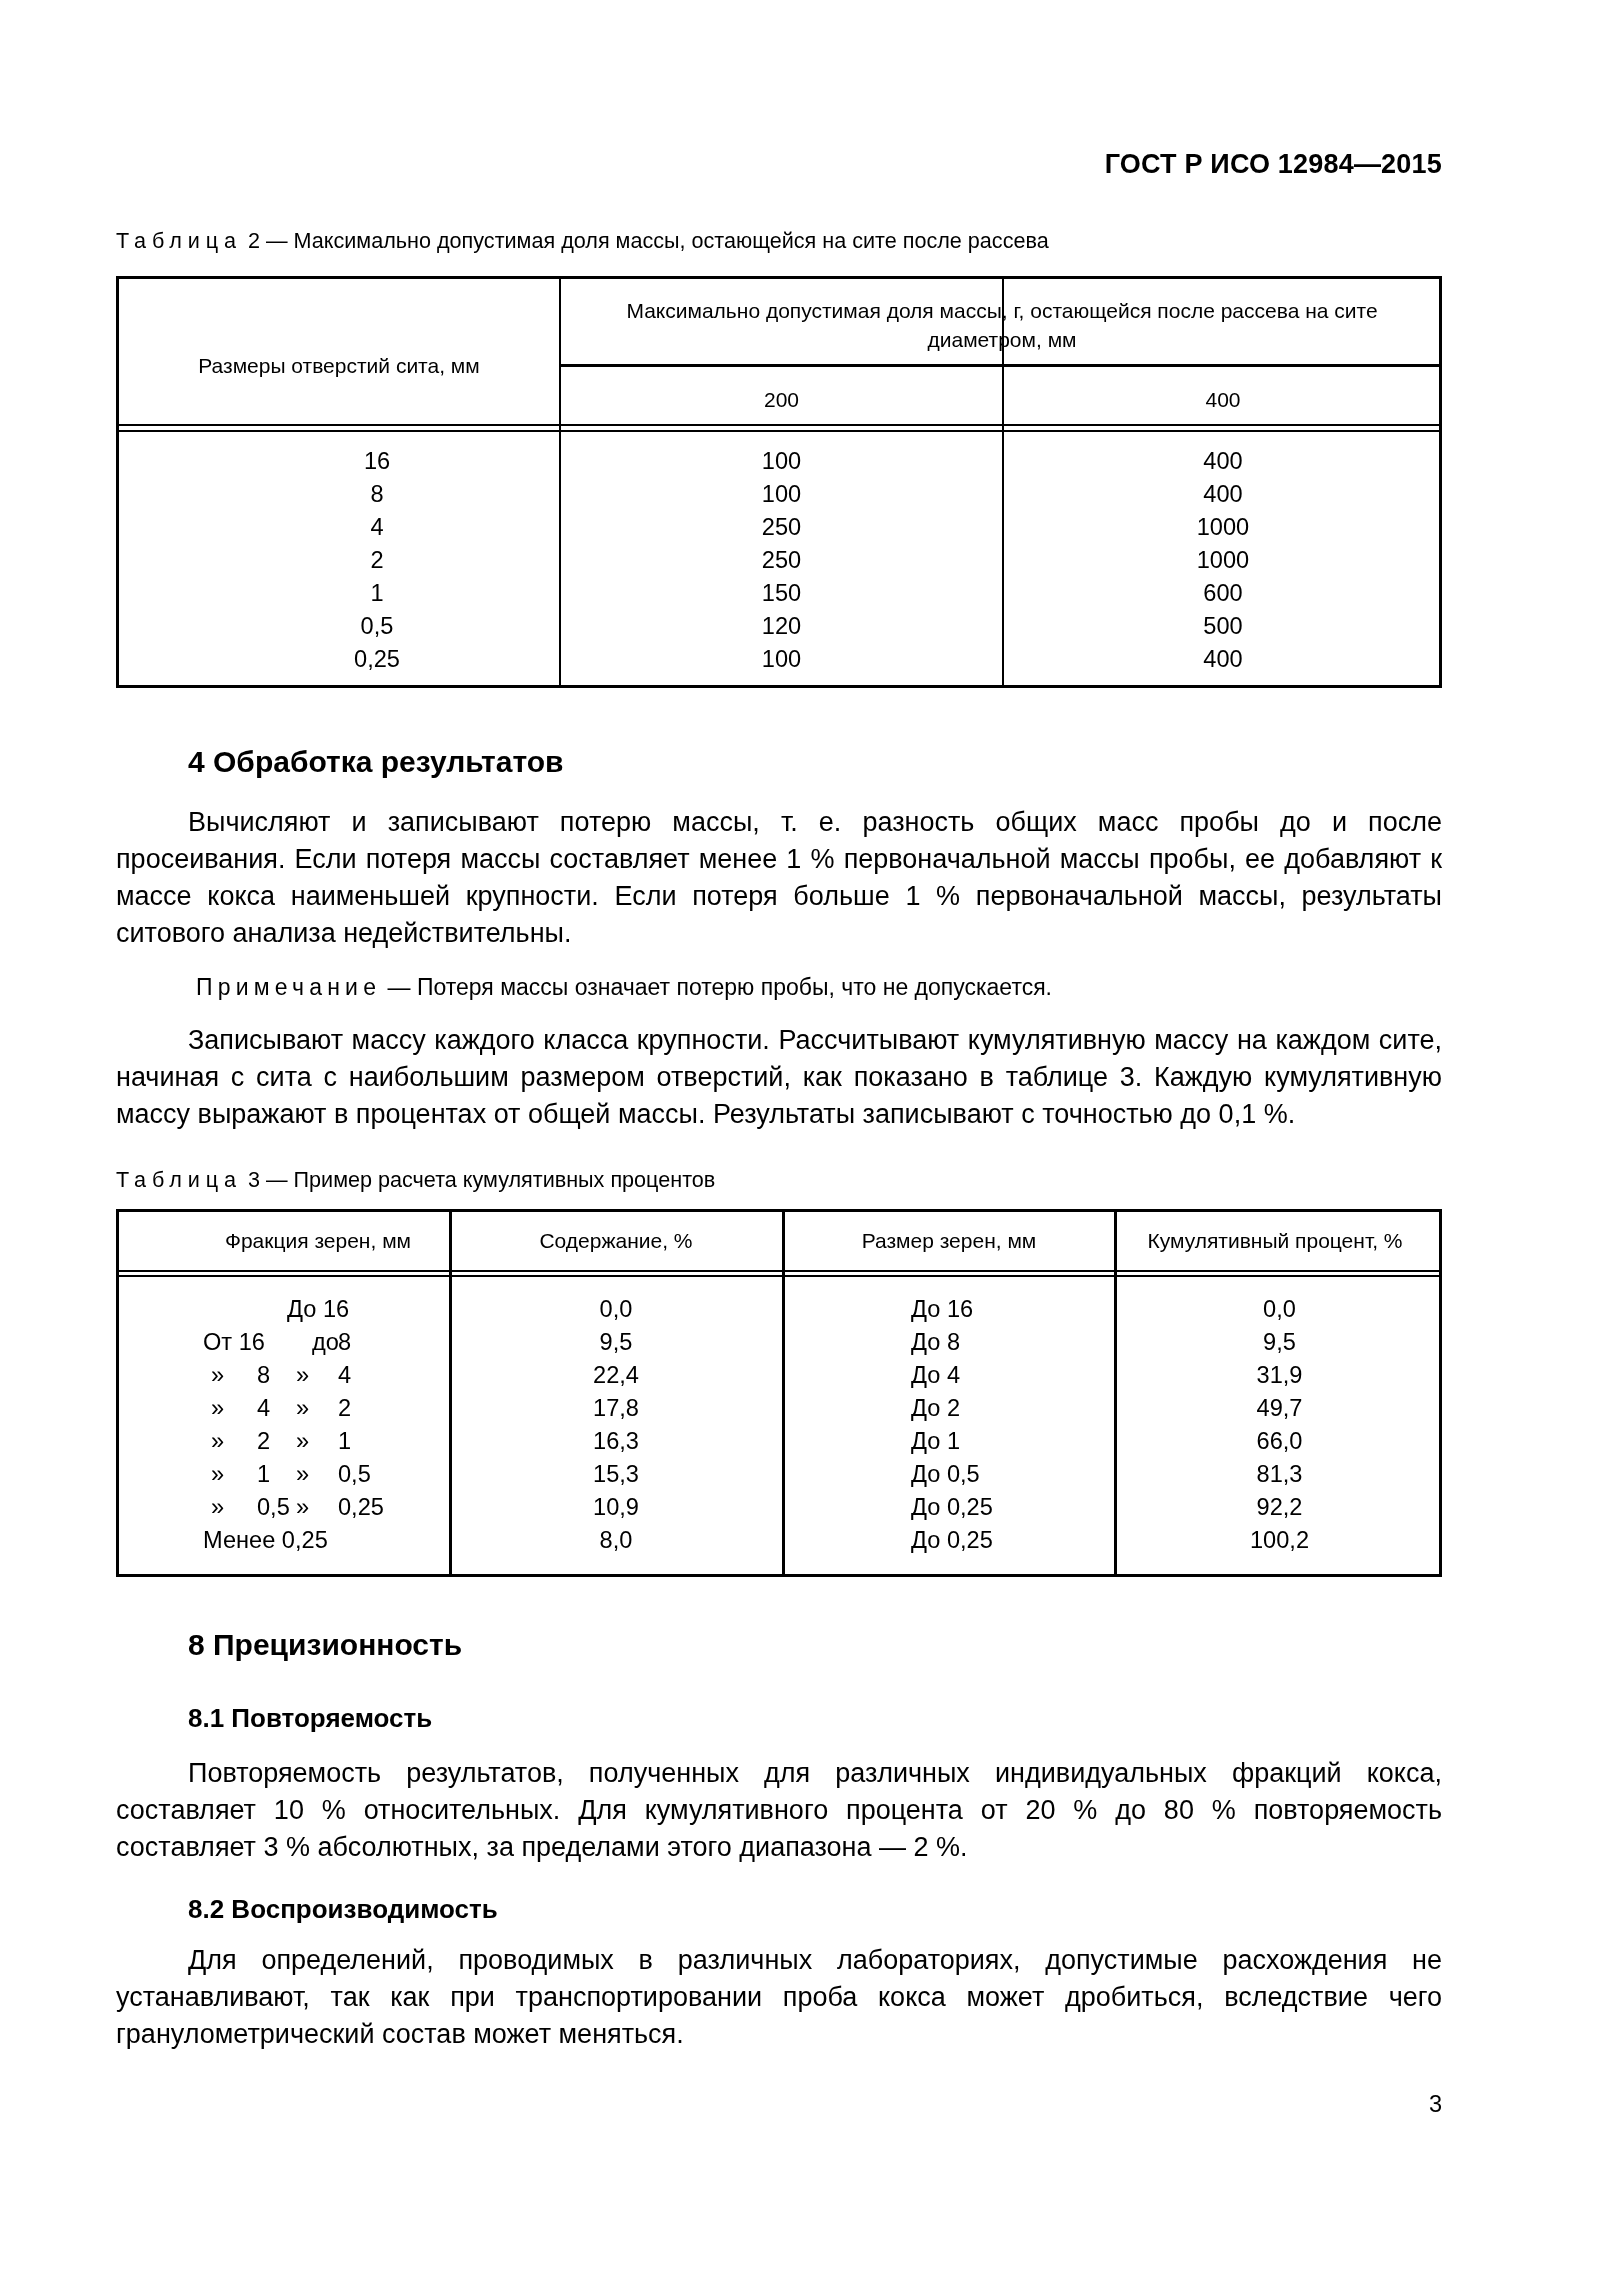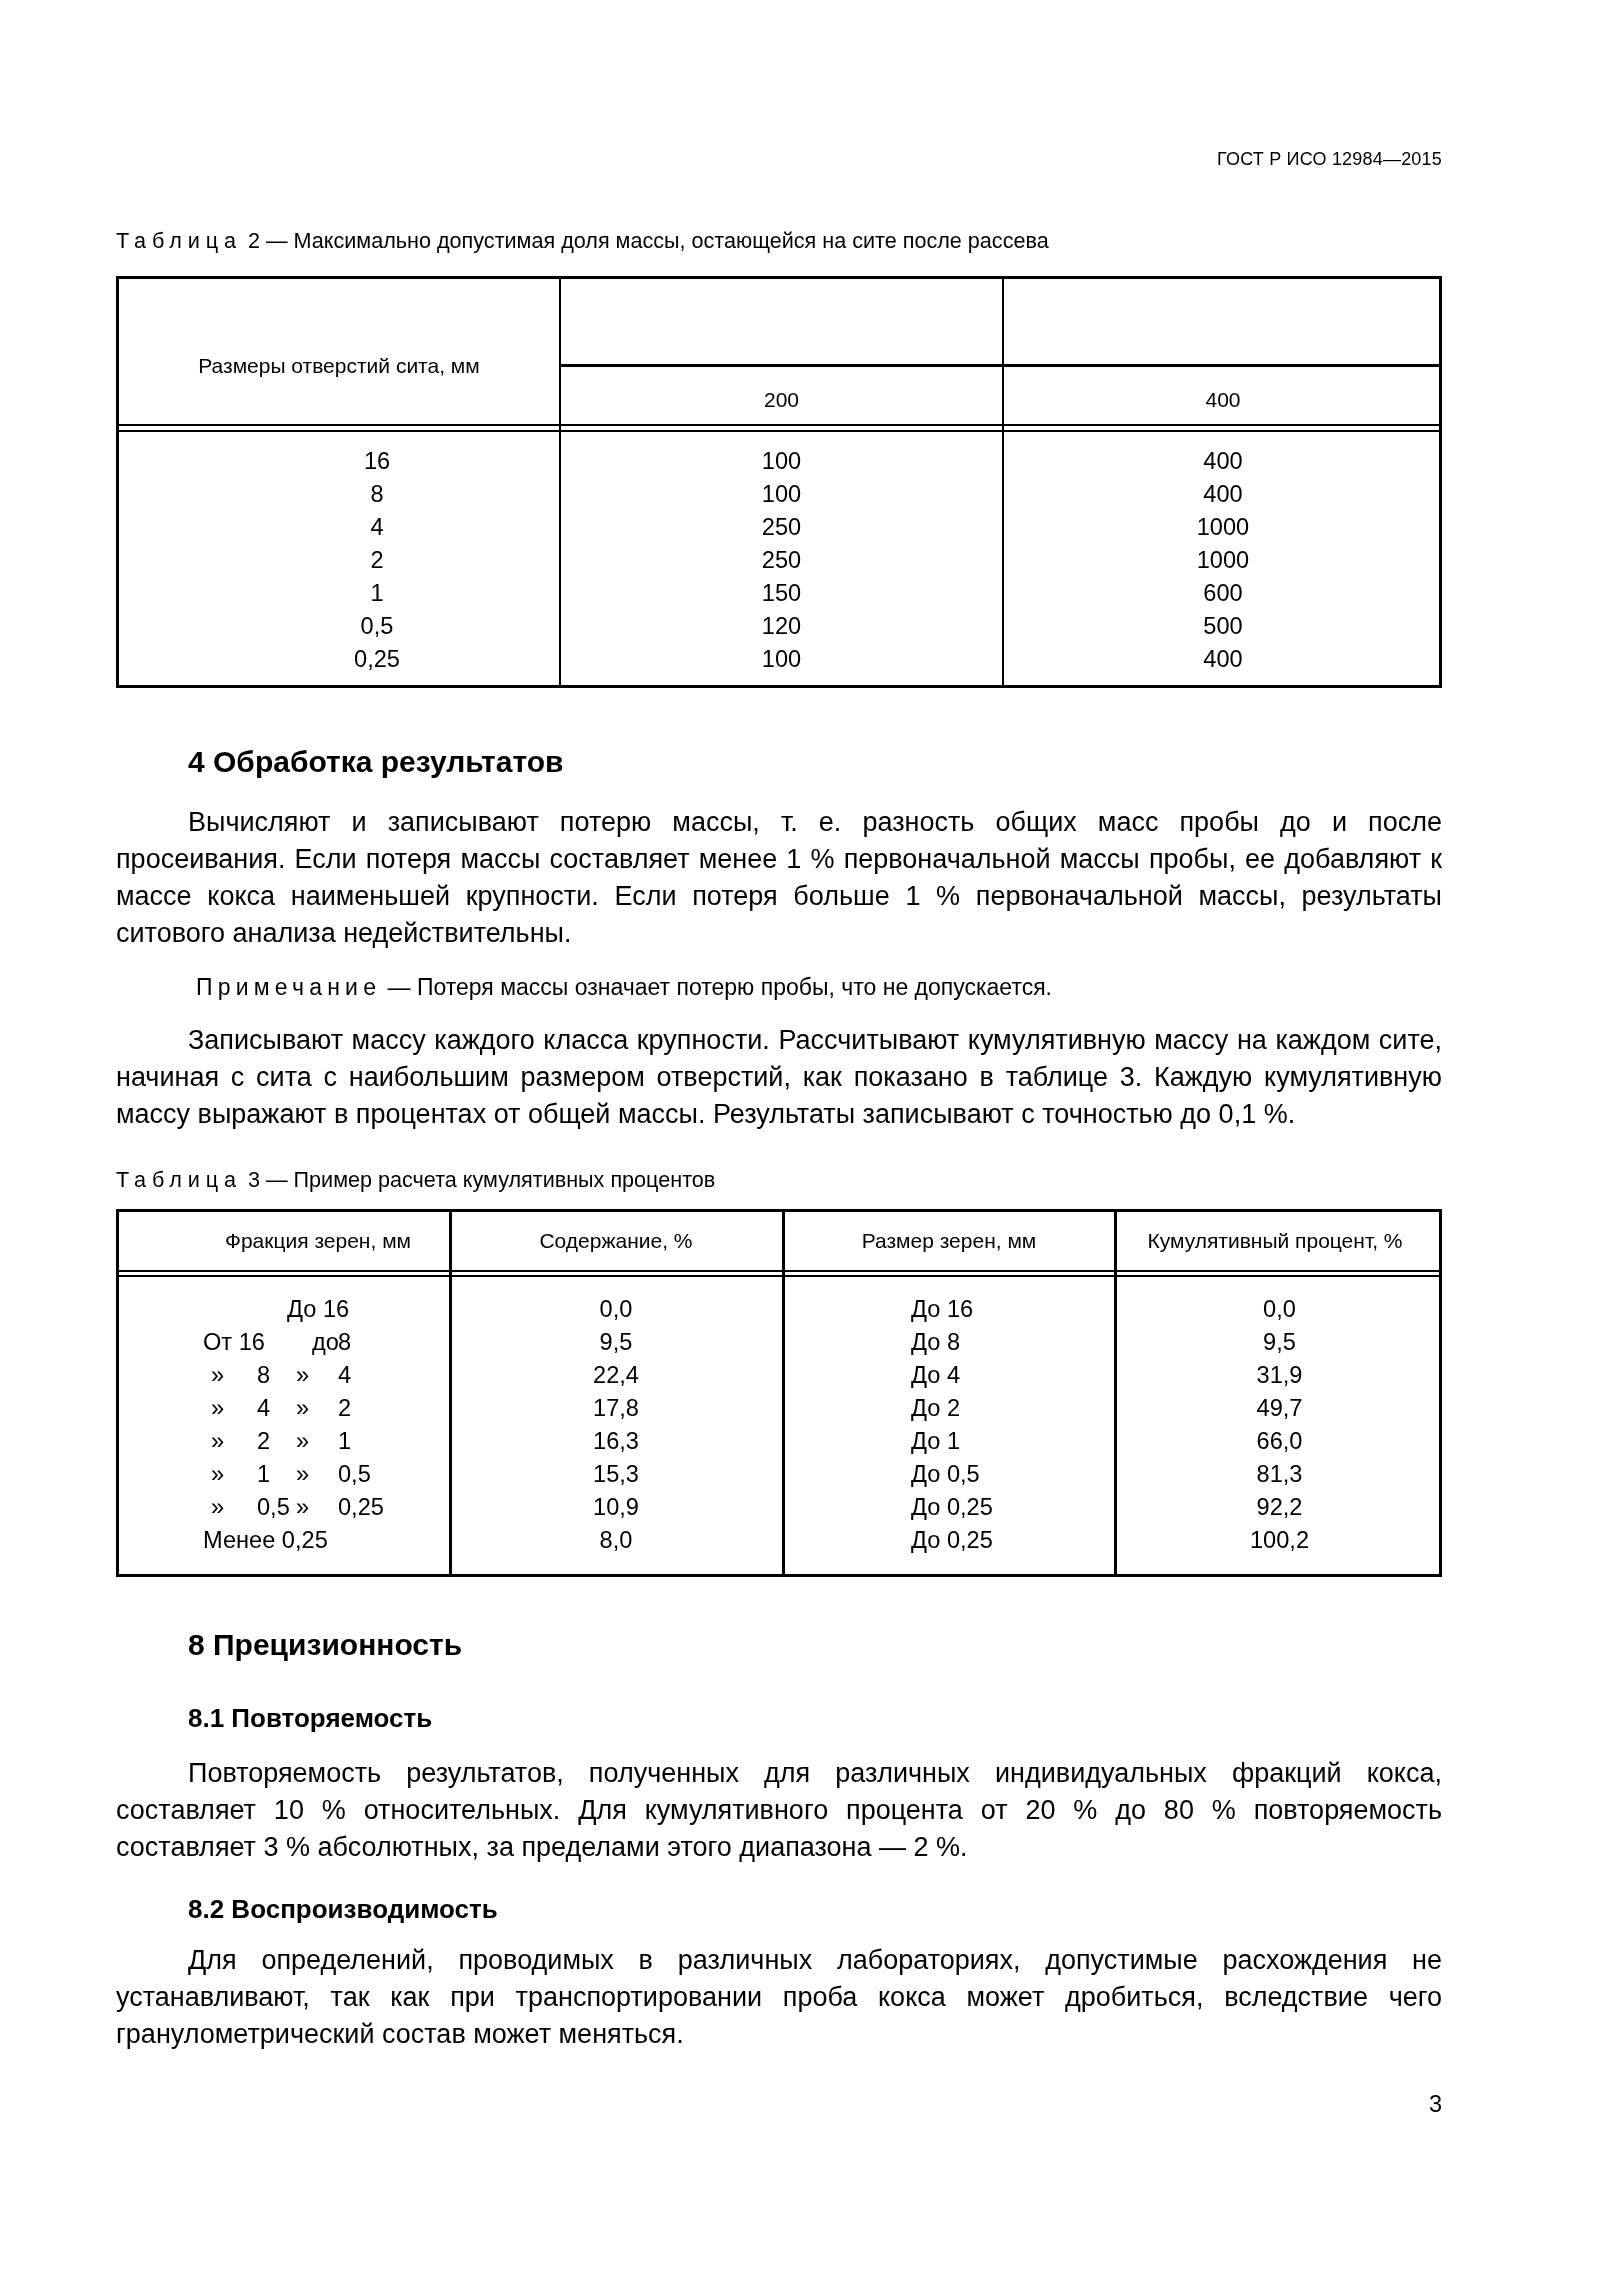--- a/index.html
+++ b/index.html
@@ -2,21 +2,21 @@
 <html style="font-size:10.5px"><head>
   <meta charset="utf-8">
   <style>
     html, body { margin: 0; padding: 0; background: #ffffff; }
     body {
       width: 1623px; height: 2295px; position: relative; overflow: hidden;
       font-family: "Liberation Sans", sans-serif; color: #000;
     }
     .abs { position: absolute; }
     .doc-code {
-      top: 149px; right: 181px; font-size: 18px; font-weight: normal; letter-spacing: 0.2px;
+      top: 149px; right: 181px; font-size: 27px; font-weight: bold; letter-spacing: 0.2px;
     }
     .caption { font-size: 21.6px; left: 116px; white-space: nowrap; }
     .caption .spaced { letter-spacing: 5.9px; }
     .body-text { font-size: 27px; line-height: 37px; left: 116px; width: 1326px; text-align: justify; }
     .para { text-indent: 72px; margin: 0; }
     .para.last-left { text-align-last: left; }
     .heading1 { font-size: 30px; font-weight: bold; left: 188px; }
     .heading2 { font-size: 26px; font-weight: bold; left: 188px; }
     .note { font-size: 23px; left: 188px; white-space: nowrap; }
     .note .spaced { letter-spacing: 5.2px; margin-left: 8px; }
@@ -48,20 +48,21 @@
 </div>
 
 <div class="abs t2">
   <div class="vline" style="left:440px;"></div>
   <div class="vline" style="left:883px;"></div>
   <div class="hline" style="left:441px; right:0; top:85px;"></div>
   <div class="hline" style="left:0; right:0; top:145px; height:2px;"></div>
   <div class="hline" style="left:0; right:0; top:151px; height:2px;"></div>
 
   <div class="cell-text" style="left:0; width:440px; top:60px;margin-top:12px;">Размеры отверстий сита, мм</div>
+  <div class="cell-text" style="left:497px; width:772px; top:17px;">Максимально допустимая доля массы, г, остающейся после рассева на сите диаметром, мм</div>
   <div class="cell-text" style="left:442px; width:441px; top:106px;">200</div>
   <div class="cell-text" style="left:885px; width:438px; top:106px;">400</div>
 
   <div class="num-col" style="left:0; width:516px; top:166px; white-space:pre-line;">16
 8
 4
 2
 1
 0,5
 0,25</div>

